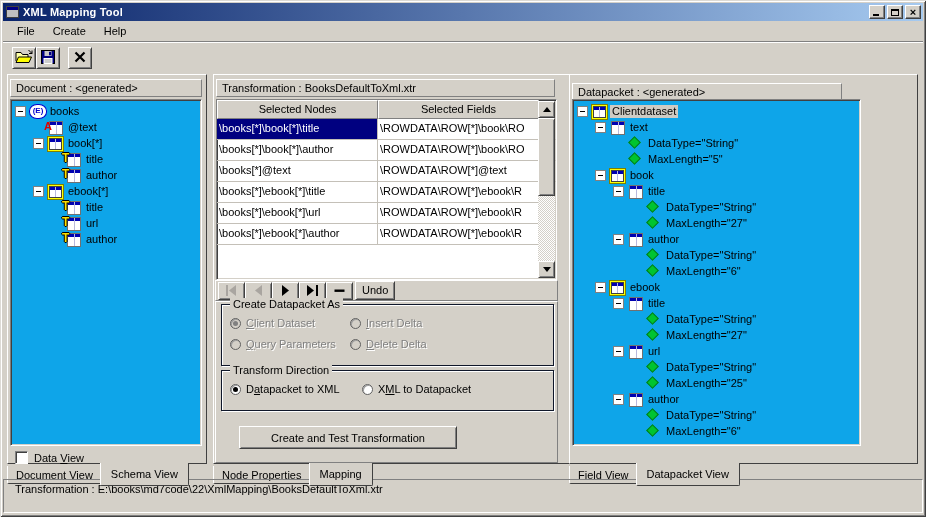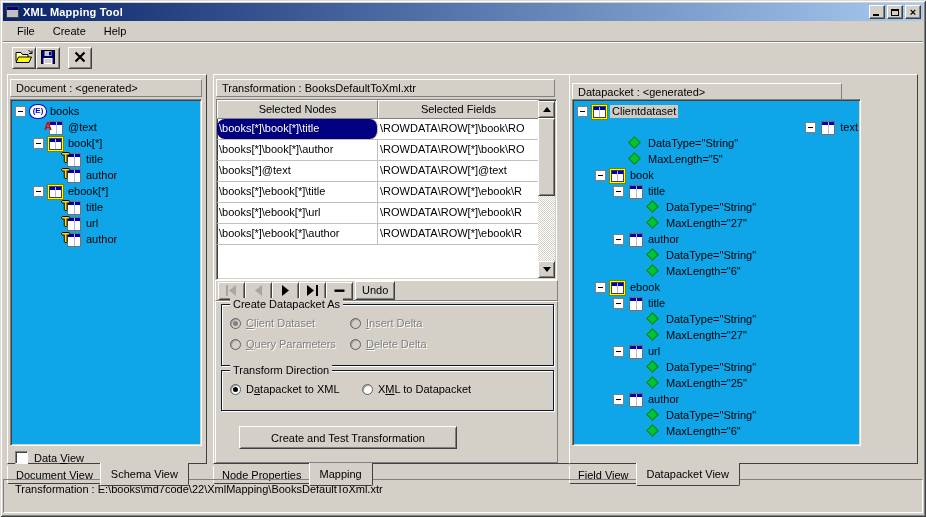--- a/index.html
+++ b/index.html
@@ -54,21 +54,21 @@
   
   .gridbox{position:absolute;background:#fff;}
   .grid-head{display:flex;}
   .headcell{height:19px;background:#d4d0c8;border:1px solid;border-color:#fff #808080 #808080 #fff;
     text-align:center;line-height:17px;overflow:hidden;}
   .c0{width:161px;} .c1{width:161px;}
   .grow{display:flex;height:21px;border-bottom:1px solid #c4c0b8;}
   .gcell{padding:3px 2px 0;white-space:nowrap;overflow:hidden;}
   .gcell.n{width:161px;border-right:1px solid #c4c0b8;}
   .gcell.f{width:161px;}
-  .gcell.selcell{background:#000080;color:#fff;border-radius:8px;}
+  .gcell.selcell{background:#000080;color:#fff;}
   .vscroll{position:absolute;right:1px;top:1px;bottom:1px;width:17px;
     background:conic-gradient(#d4d0c8 25%,#fff 0 50%,#d4d0c8 0 75%,#fff 0);background-size:2px 2px;}
   .sbtn{position:absolute;left:0;width:17px;height:17px;display:flex;align-items:center;justify-content:center;}
   .tri-up{width:0;height:0;border:4px solid transparent;border-bottom:5px solid #000;margin-top:-4px;}
   .tri-down{width:0;height:0;border:4px solid transparent;border-top:5px solid #000;margin-bottom:-4px;}
   .sb-thumb{position:absolute;left:0;top:17px;width:17px;height:78px;}
   
   .navstrip{position:absolute;}
   .navbtn{position:absolute;top:1px;width:27px;height:18px;display:flex;align-items:center;justify-content:center;}
   .undobtn{position:absolute;top:0;height:19px;line-height:17px;padding:0 6px;}
@@ -325,21 +325,21 @@
     </div>
 
   <div class="panel" style="left:569px;top:74px;width:349px;height:390px">
     <div class="phead" style="left:2px;top:8px;width:270px">Datapacket : &lt;generated&gt;</div>
     <div class="treebox sunken" id="dp-tree" style="left:2px;top:24px;width:289px;height:347px">
         <div class="trow" style="padding-left: 4px;">
           <span class="expander"></span>
           <span class="ticon i-tableY"></span>
           <span class="tlabel sel">Clientdataset</span>
         </div>
-        <div class="trow" style="padding-left: 22px; justify-content: flex-end;">
+        <div class="trow" style="padding-left: 22px;">
           <span class="expander"></span>
           <span class="ticon i-tableP"></span>
           <span class="tlabel">text</span>
         </div>
         <div class="trow" style="padding-left: 54px;">
           <span class="ticon i-diamond"></span>
           <span class="tlabel">DataType="String"</span>
         </div>
         <div class="trow" style="padding-left: 54px;">
           <span class="ticon i-diamond"></span>

